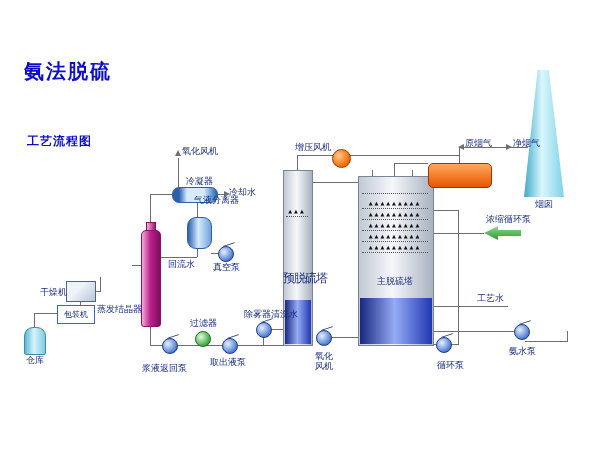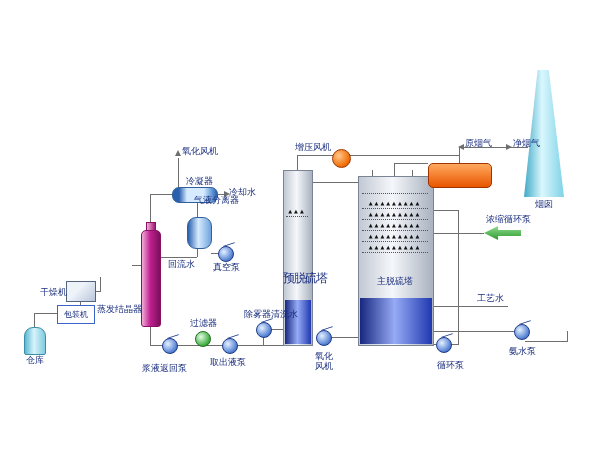--- a/index.html
+++ b/index.html
@@ -58,20 +58,22 @@
                clip-path:polygon(0 50%,38% 0,38% 28%,100% 28%,100% 72%,38% 72%,38% 100%)}
   .ammonia-tank{position:absolute;left:546px;top:282px;width:42px;height:49px;border:1px solid #8a7a00;
                 background:linear-gradient(90deg,#d8bc00,#ffef7a 45%,var(--ammonia-tank,#e8cc00));
                 display:flex;align-items:center;justify-content:center;font-size:10px;font-weight:bold;color:#112255}
 </style>
 </head>
 <body>
 
 <div class="canvas">
 
+  <h1 class="title">氨法脱硫</h1>
+  <div class="subtitle">工艺流程图</div>
 
   <div class="line v" style="left:178px;top:158px;height:30px"></div>
   <div class="line h" style="left:216px;top:194px;width:12px"></div>
   <div class="line v" style="left:197px;top:201px;height:16px"></div>
   <div class="line v" style="left:150px;top:194px;height:38px"></div>
   <div class="line h" style="left:150px;top:194px;width:22px"></div>
   <div class="line v" style="left:197px;top:247px;height:10px"></div>
   <div class="line h" style="left:159px;top:257px;width:38px"></div>
   <div class="line h" style="left:211px;top:253px;width:10px"></div>
   <div class="line h" style="left:132px;top:265px;width:9px"></div>

